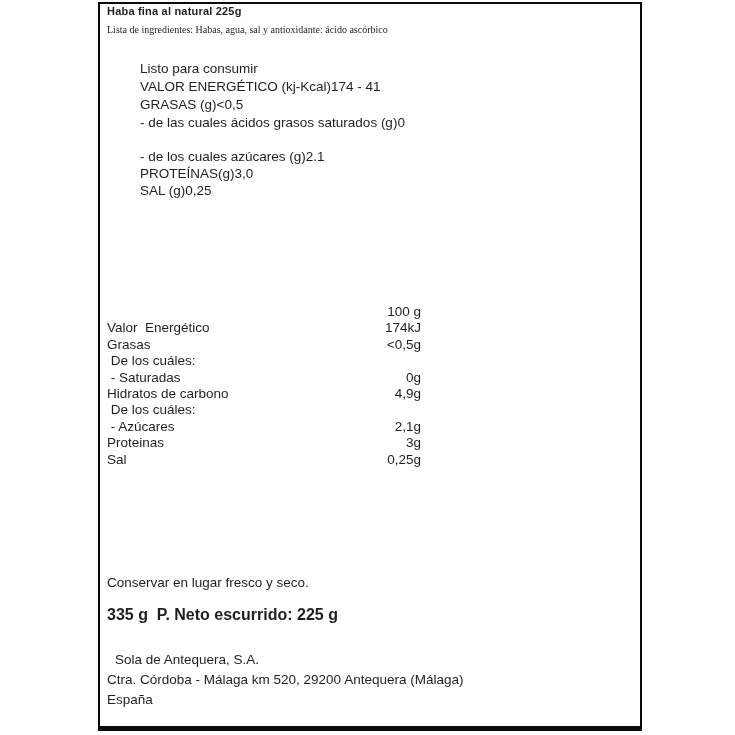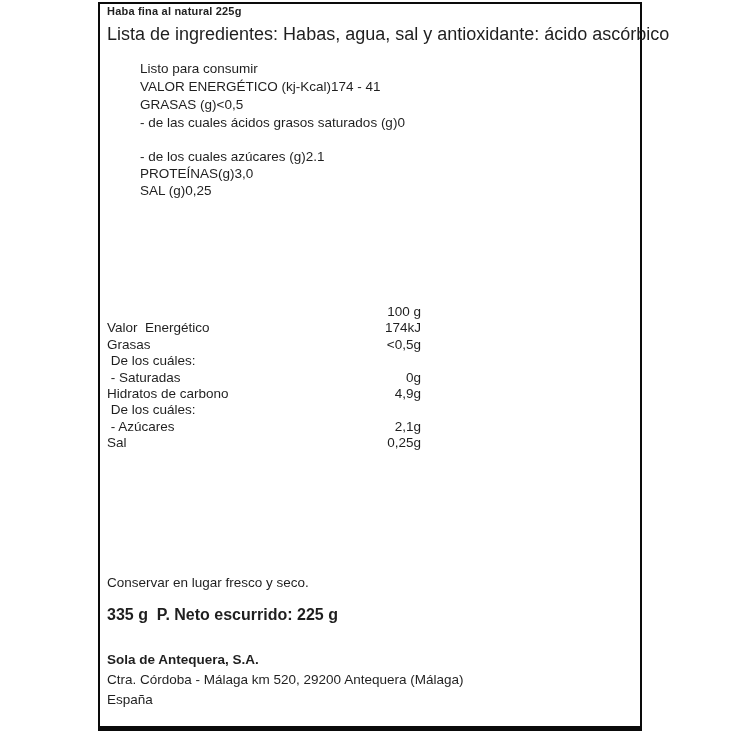--- a/index.html
+++ b/index.html
@@ -26,22 +26,23 @@
   .abs { position: absolute; }
   .title {
     left: 7px; top: 1px;
     font-size: 11px;
     font-weight: bold;
     letter-spacing: 0.2px;
     white-space: nowrap;
   }
   .ingredients {
     left: 7px; top: 20px;
-    font-size: 18px;
+    font-size: 10px;
     white-space: nowrap;
+    font-family: Liberation Serif, serif;
   }
   .block-a {
     left: 7px; top: 56px;
     font-size: 13.5px;
     line-height: 18px;
   }
   .block-b {
     left: 7px; top: 144px;
     font-size: 13.5px;
     line-height: 17px;
@@ -65,21 +66,21 @@
     left: 7px; top: 602px;
     font-size: 16px;
     font-weight: bold;
     white-space: pre-wrap;
   }
   .company {
     left: 7px; top: 646px;
     font-size: 13.5px;
     line-height: 20px;
   }
-  .company .company-name { font-weight: bold; }
+  .company .company-name { font-weight: normal; margin-left: 8px; }
   .company div { white-space: nowrap; }
 </style>
 </head>
 <body>
 
 <div class="page">
   <div class="label-box">
 
     <div class="abs title">Haba fina al natural 225g</div>
     <div class="abs ingredients">Lista de ingredientes: Habas, agua, sal y antioxidante: ácido ascórbico</div>
@@ -124,20 +125,24 @@
       </div>
       <div class="nt-row">
         <div class="nt-label"> De los cuáles:</div>
         <div class="nt-value"></div>
       </div>
       <div class="nt-row">
         <div class="nt-label"> - Azúcares</div>
         <div class="nt-value">2,1g</div>
       </div>
       <div class="nt-row">
+        <div class="nt-label">Proteinas</div>
+        <div class="nt-value">3g</div>
+      </div>
+      <div class="nt-row">
         <div class="nt-label">Sal</div>
         <div class="nt-value">0,25g</div>
       </div>
     </div>
 
     <div class="abs storage">Conservar en lugar fresco y seco.</div>
     <div class="abs net-weight">335 g  P. Neto escurrido: 225 g</div>
 
     <div class="abs company">
       <div class="company-name">Sola de Antequera, S.A.</div>

